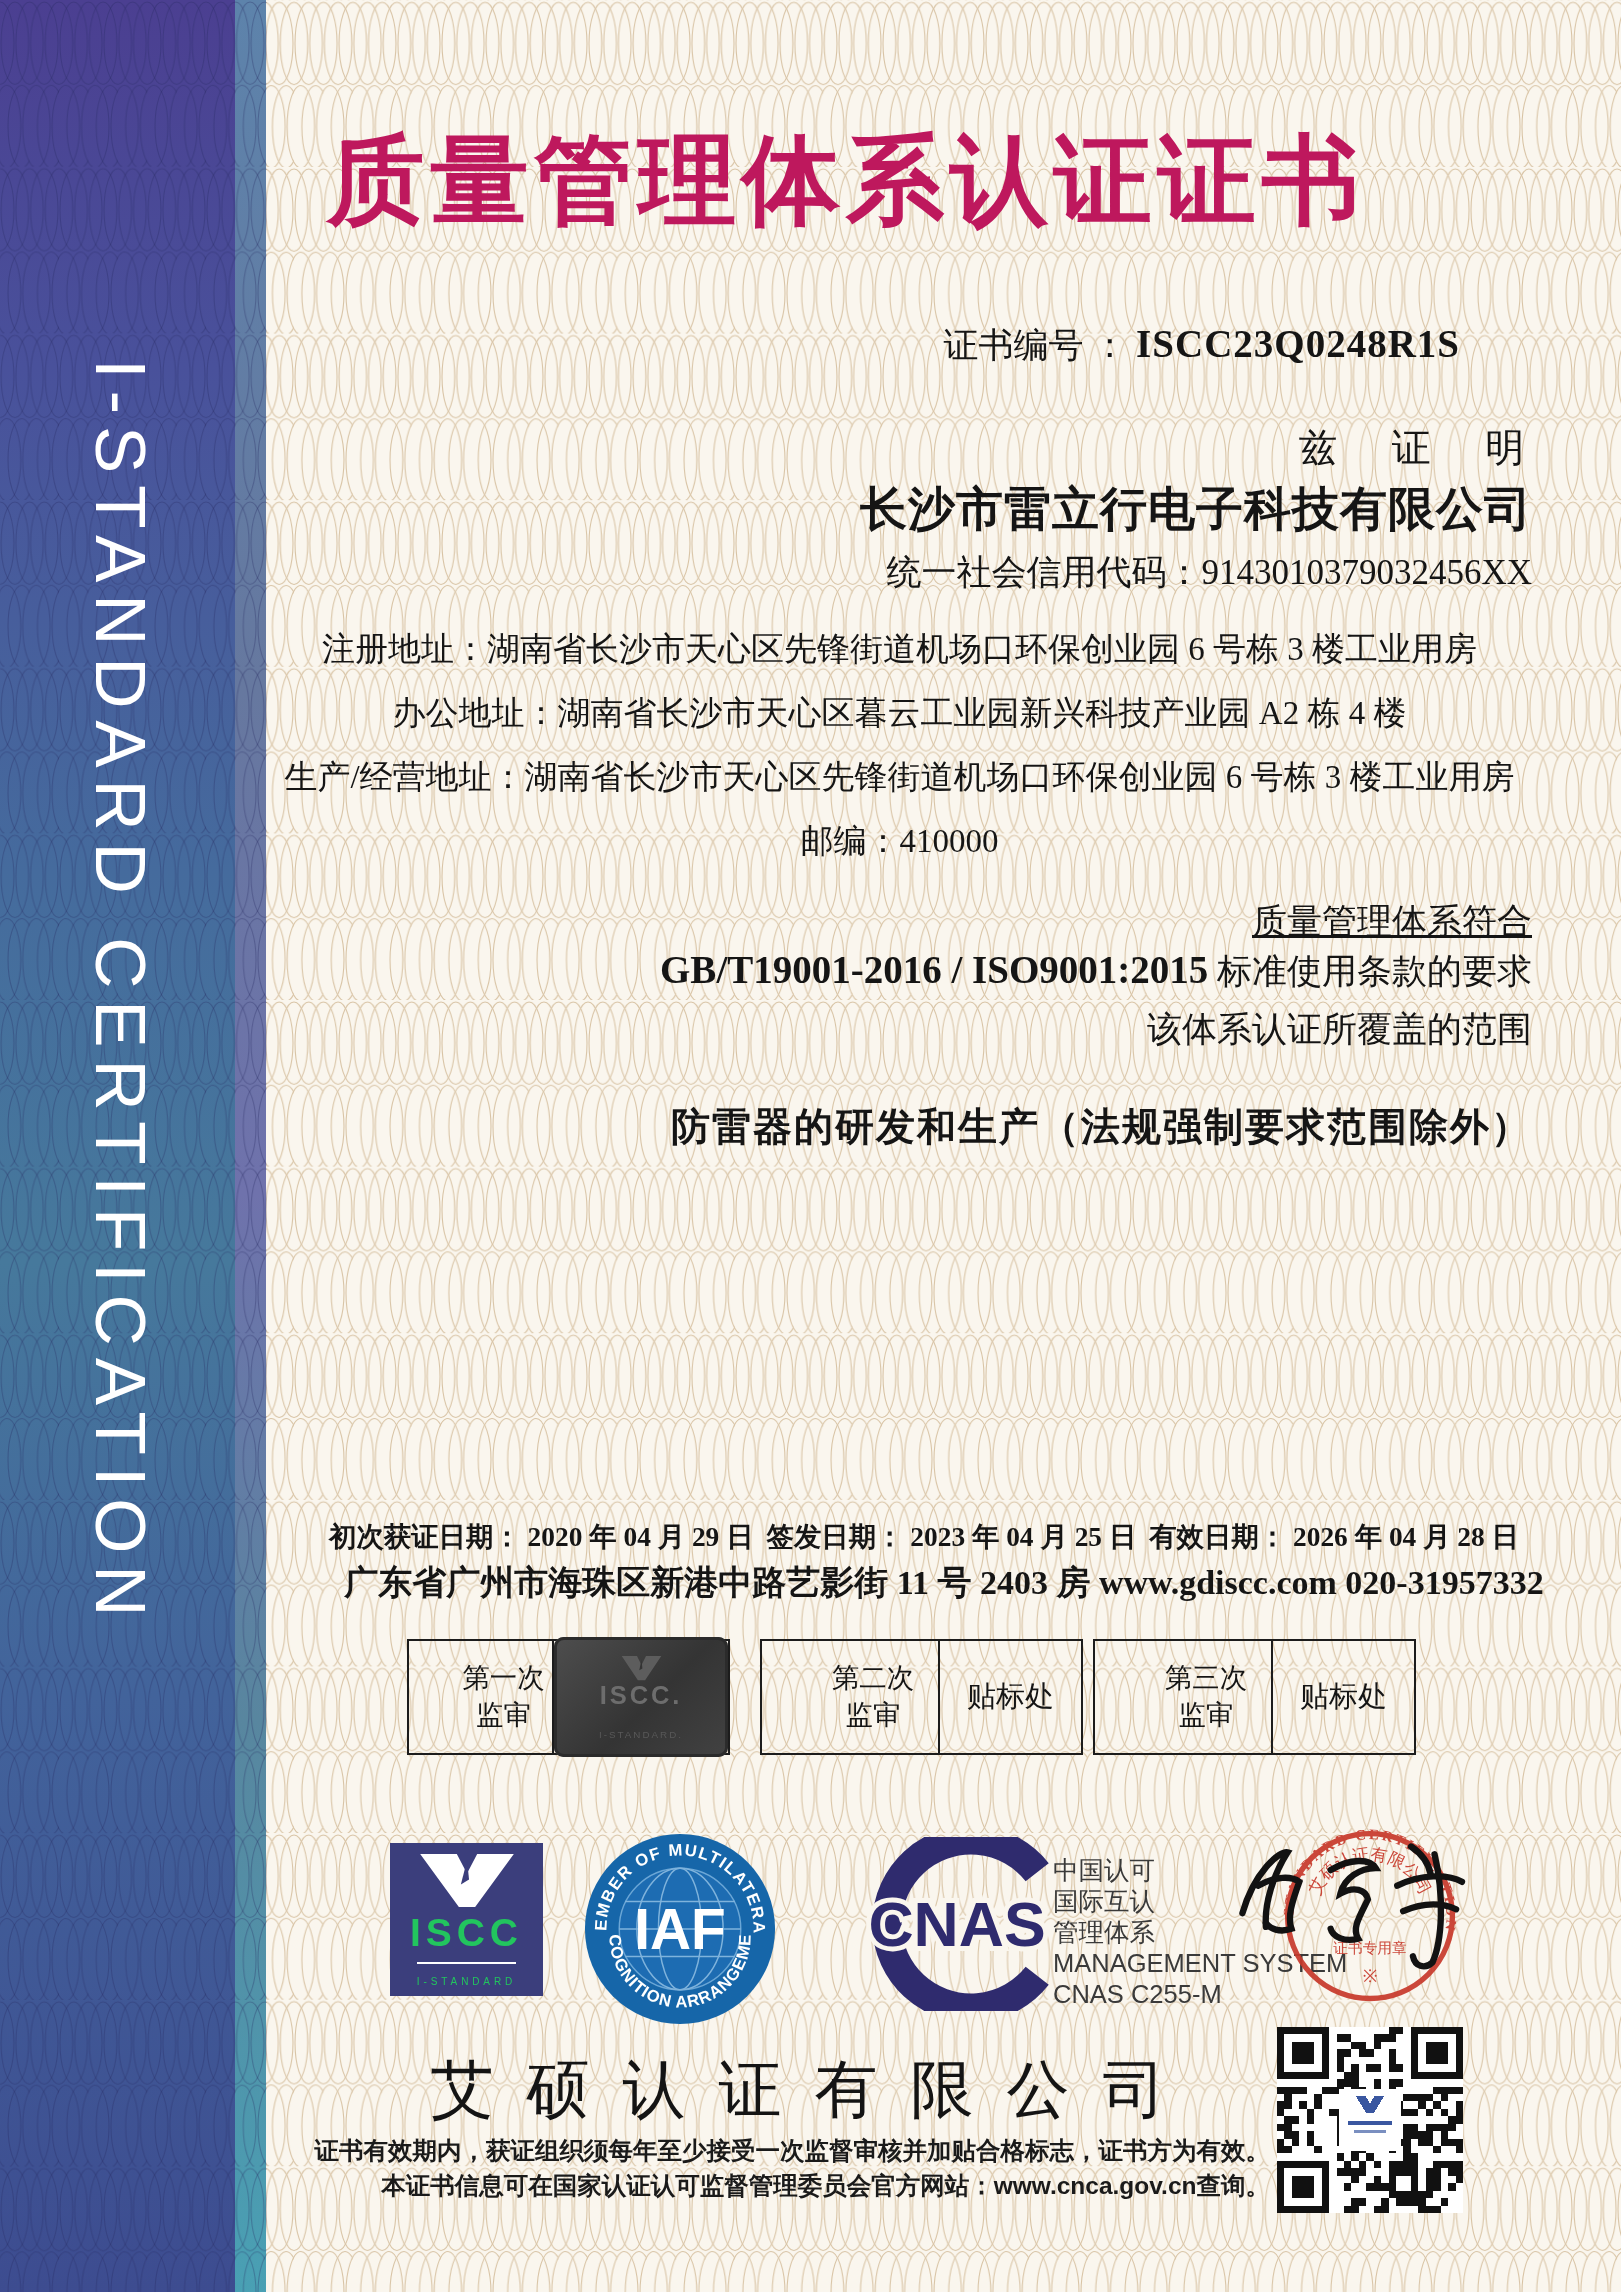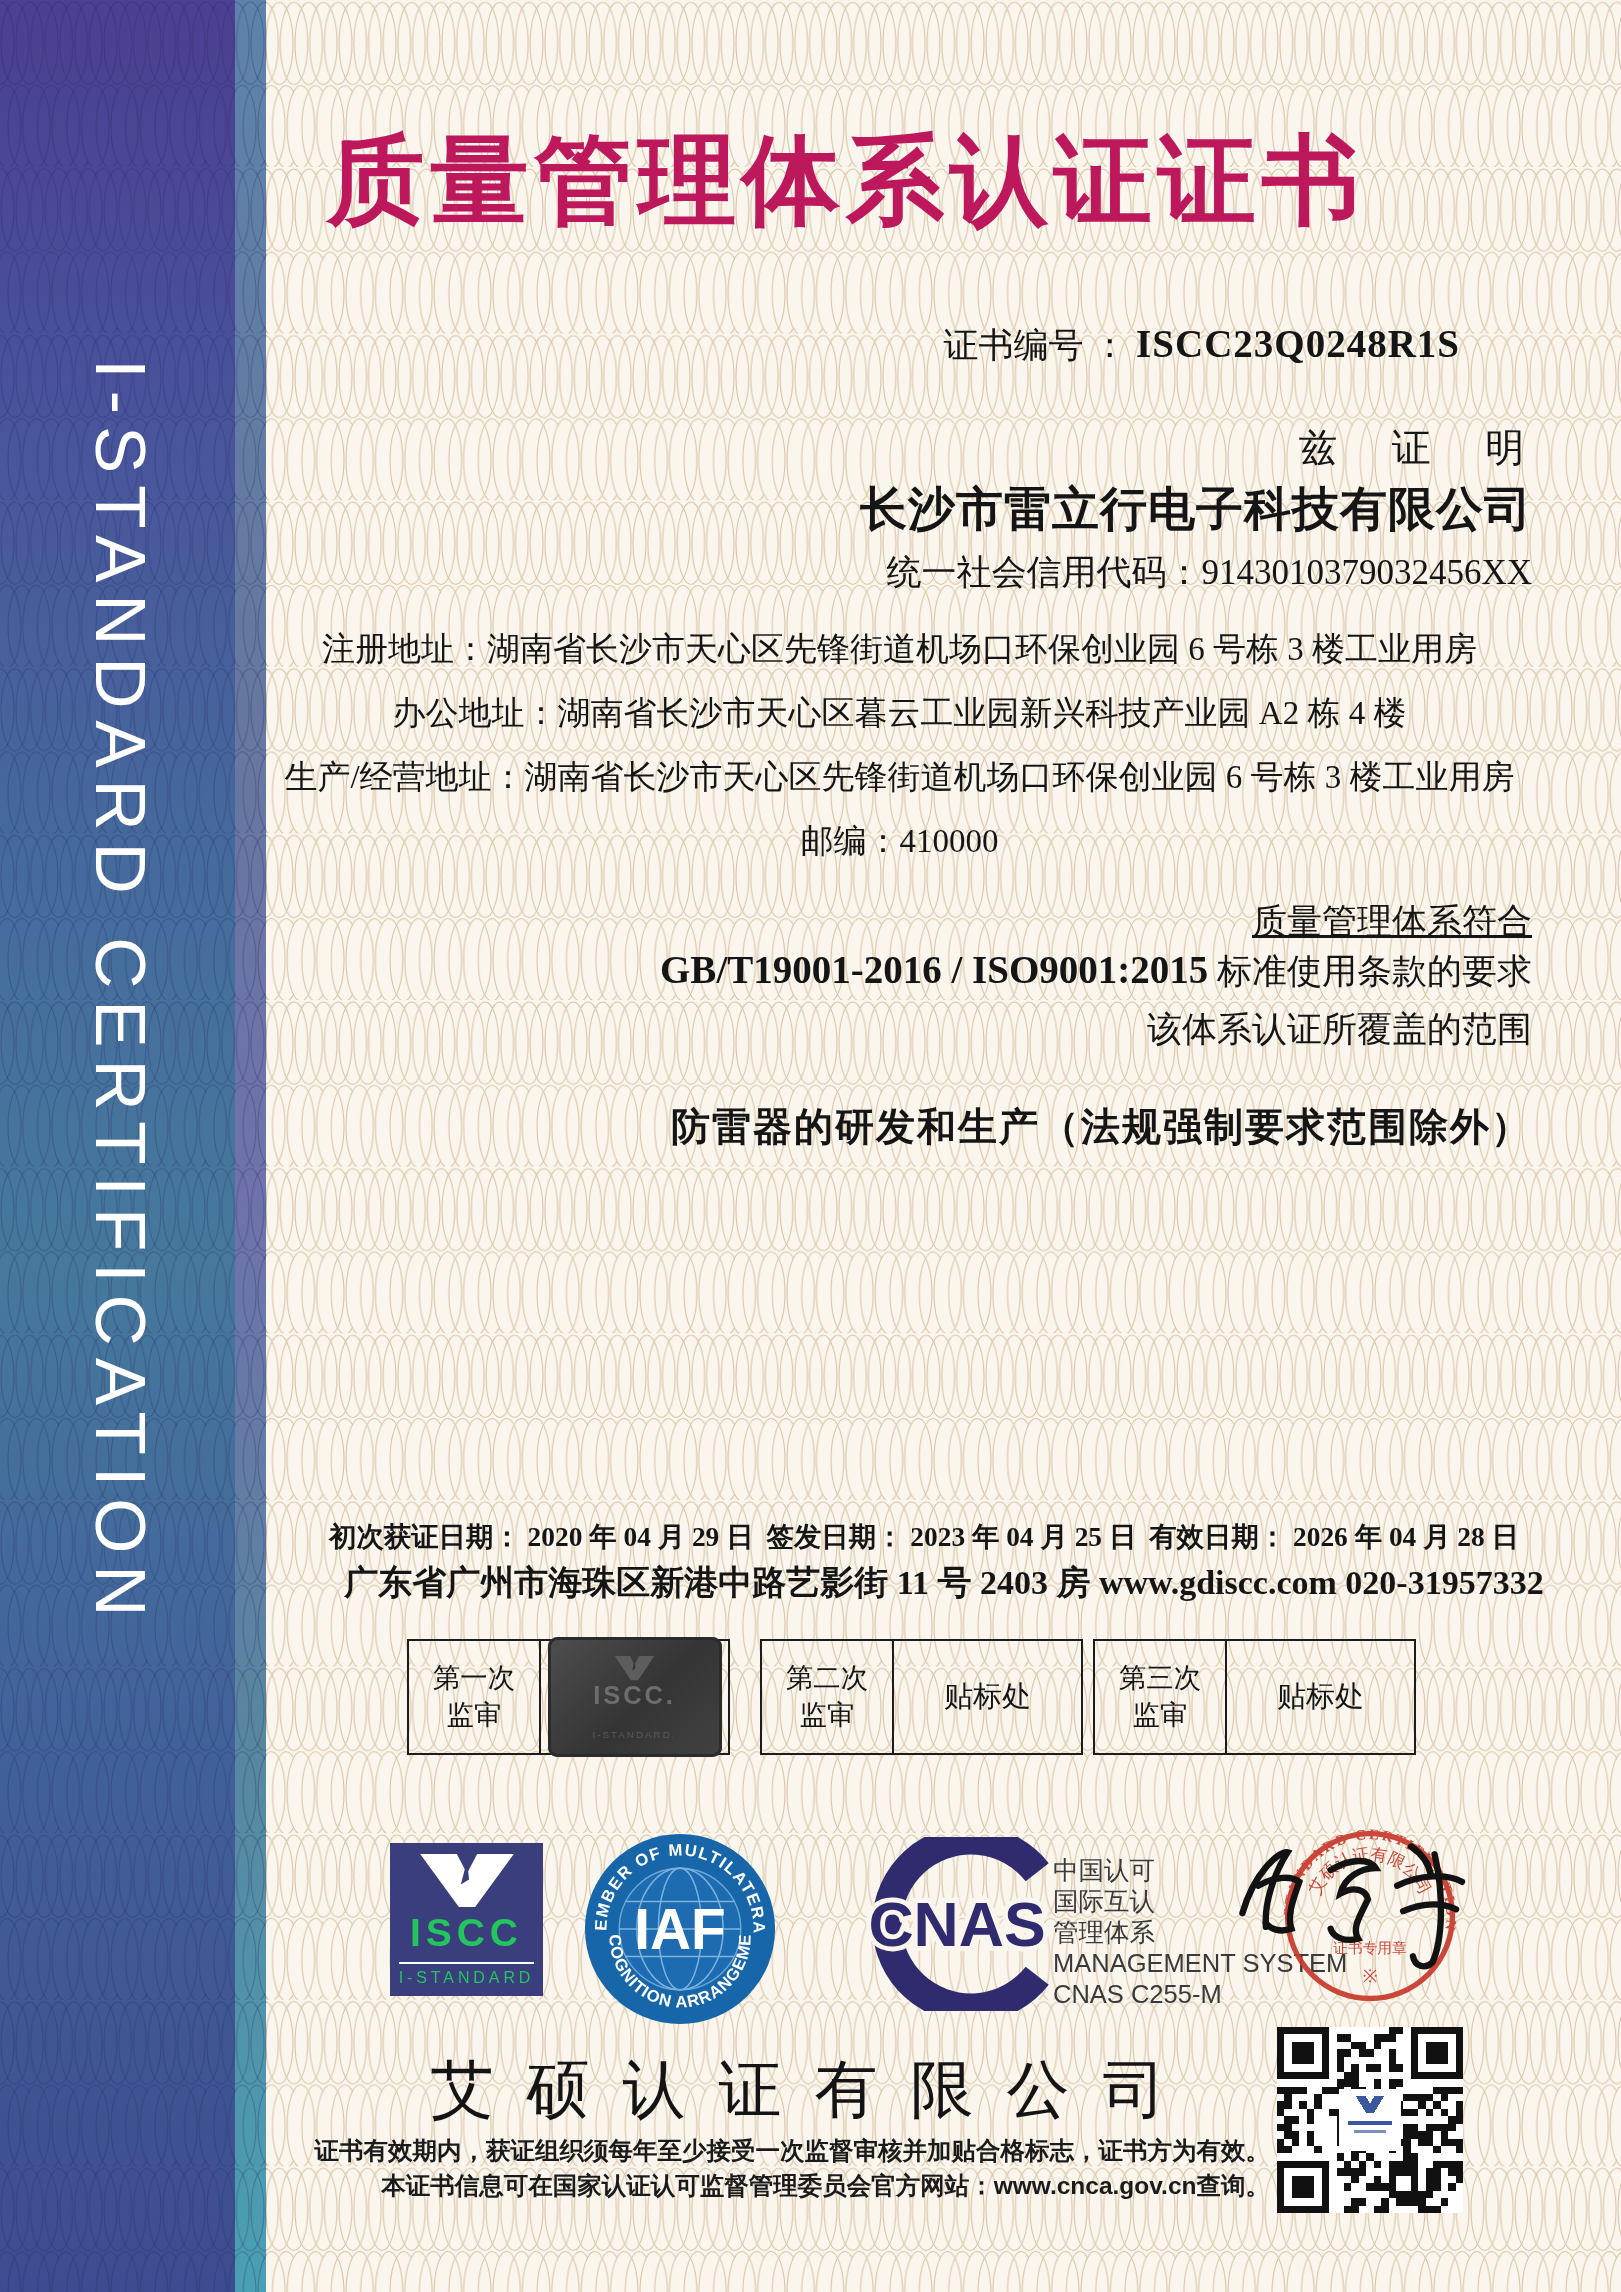--- a/index.html
+++ b/index.html
@@ -39,36 +39,36 @@
   .conf1{top:898px;font-size:35px;text-decoration:underline;}
   .conf2{top:947px;font-size:35px;}
   .conf2 .std{font-weight:bold;font-size:39px;}
   .conf3{top:1006px;font-size:35px;}
   .scope{top:1100px;font-size:39px;font-weight:bold;letter-spacing:2px;}
   
   .dates-row{top:1519px;left:329px;right:102px;display:flex;justify-content:space-between;
     font-size:27.4px;font-weight:bold;}
   .contact-row{top:1560px;left:267px;right:0;text-align:center;font-size:34px;font-weight:bold;}
   
-  .audit-box{top:1639px;height:116px;width:323px;display:flex;border:2px solid #1c1c1c;box-sizing:border-box;}
+  .audit-box{top:1639px;height:116px;width:323px;display:flex;border:2px solid #1c1c1c;box-sizing:border-box;padding-left:46px;}
   .audit-label{width:130px;border-right:2px solid #1c1c1c;display:flex;flex-direction:column;
     align-items:center;justify-content:center;font-size:27.4px;line-height:37px;}
   .audit-cell{flex:1;display:flex;align-items:center;justify-content:center;font-size:29px;}
   .sticker{width:174px;height:120px;border-radius:9.8px;
     background:linear-gradient(135deg,#4e4e4e 0%,#343434 55%,#424242 100%);
     box-shadow:inset 0 0 0 2.9px #2b2b2b;display:flex;flex-direction:column;align-items:center;justify-content:center;}
   .sticker .v{width:45px;height:29px;}
   .sticker .b{font-family:"Liberation Sans",sans-serif;color:#6d6d6d;font-size:25.5px;font-weight:bold;letter-spacing:2.9px;line-height:1;}
   .sticker .s{font-family:"Liberation Sans",sans-serif;color:#585858;font-size:9.8px;letter-spacing:2px;margin-top:20px;}
   
   .iscc-logo{top:1843px;left:390px;width:153px;height:153px;background:#3b3e7c;
     display:flex;flex-direction:column;align-items:center;justify-content:center;
     font-family:"Liberation Sans",sans-serif;color:#22c55e;}
   .iscc-logo .name{font-size:39px;font-weight:bold;letter-spacing:4.9px;line-height:1;margin-top:3.9px;}
-  .iscc-logo .sub{font-size:16px;letter-spacing:3.9px;margin-top:9.8px;border-top:2px solid #fff;padding-top:5px;}
+  .iscc-logo .sub{font-size:10px;letter-spacing:3.9px;margin-top:9.8px;border-top:2px solid #fff;padding-top:12px;}
   .acc-text{top:1855px;left:1053px;font-family:"Liberation Sans",sans-serif;color:#3a3a3a;
     font-size:25.5px;line-height:31px;}
   
   .issuer-name{top:2047px;left:267px;right:259px;text-align:center;
     font-size:63px;letter-spacing:33px;color:#141414;}
   .footer-lines{top:2133px;left:294px;width:976px;text-align:right;
     font-family:"Liberation Sans",sans-serif;font-size:24.5px;font-weight:600;line-height:35px;color:#1a1a1a;}
 </style>
 </head>
 <body>

